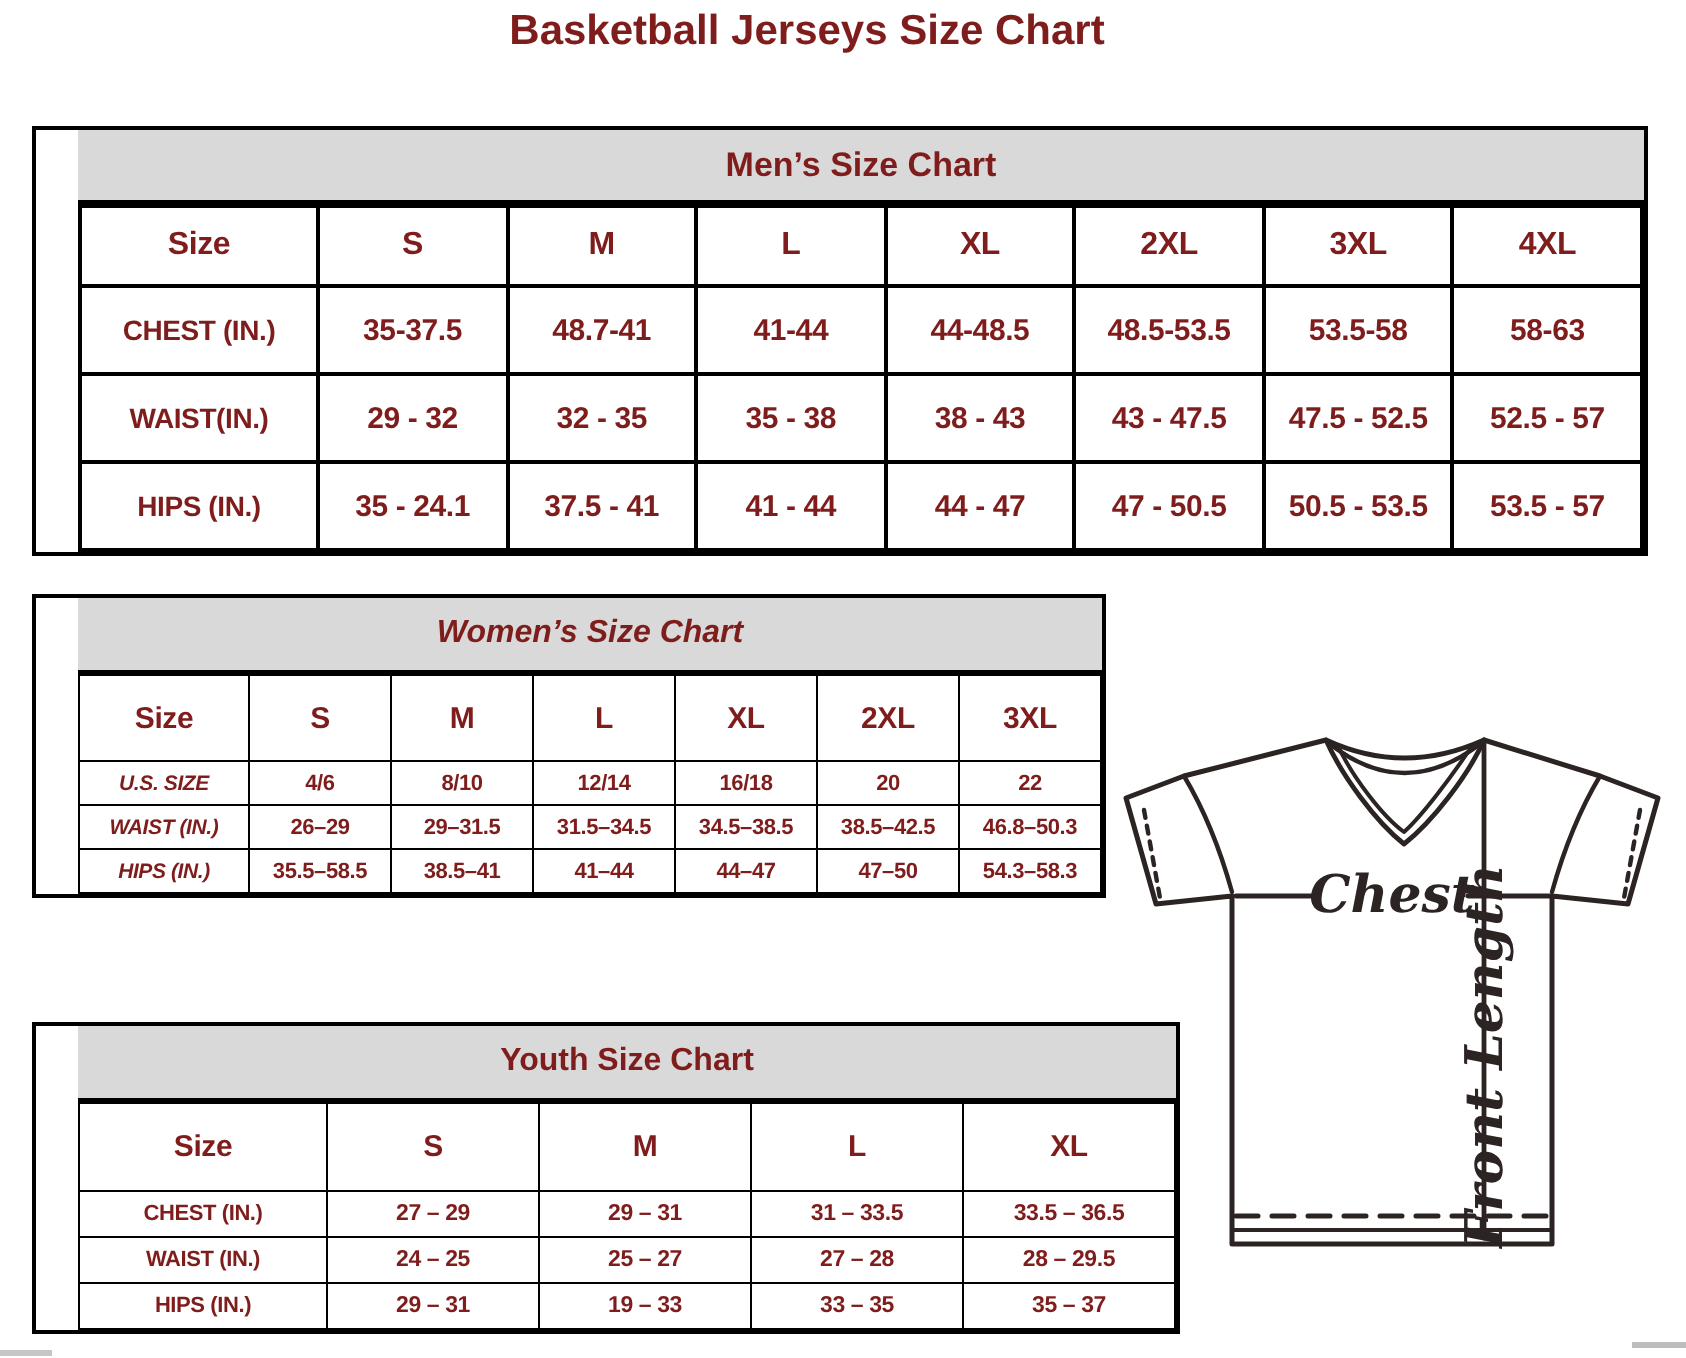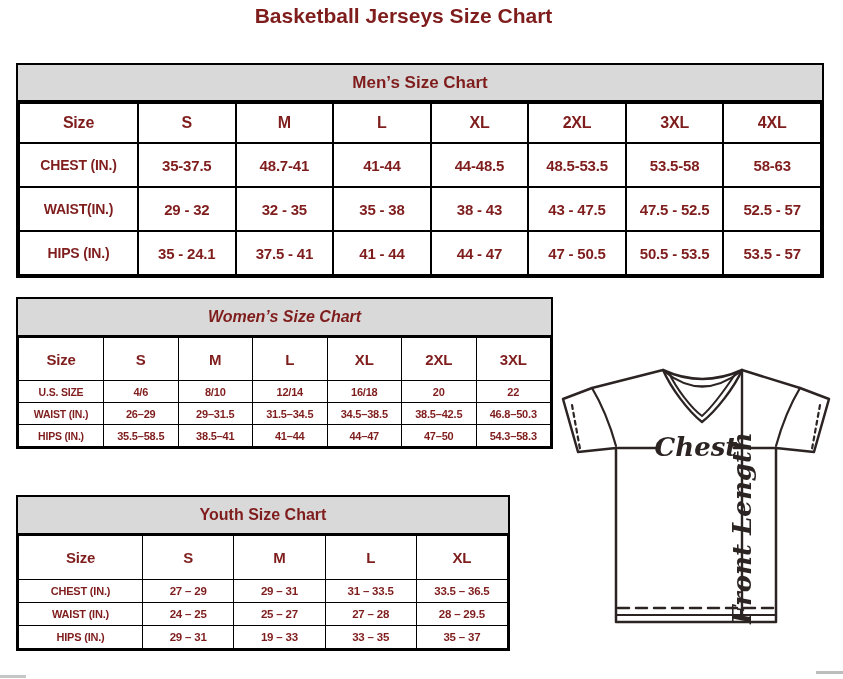--- a/index.html
+++ b/index.html
@@ -26,20 +26,21 @@
     font-size: 21px;
     font-weight: bold;
     letter-spacing: 0px;
   }
   
   .chart-box {
     position: absolute;
     border: 2px solid #000;
     background: #fff;
     box-sizing: border-box;
+    padding-left: 21px;
   }
   .chart-title {
     display: flex;
     align-items: center;
     justify-content: center;
     background: #d9d9d9;
     border-bottom: 2px solid #000;
     font-weight: bold;
     box-sizing: border-box;
   }
@@ -65,23 +66,23 @@
   .mens thead tr { height: 40px; font-size: 16px; }
   .mens tbody tr { height: 44px; font-size: 15px; }
   .mens .label-col { width: 117px; }
   .mens tbody th { font-size: 14px; }
   
   .womens { left: 16px; top: 297px; width: 537px; }
   .womens .chart-title { height: 38px; font-size: 16px; font-style: italic; }
   .womens thead tr { height: 43px; font-size: 15px; }
   .womens tbody tr { height: 22px; font-size: 11px; }
   .womens .label-col { width: 84px; }
-  .womens tbody th { font-size: 10.5px; }
-  
-  .youth { left: 16px; top: 495px; width: 494px; }
+  .womens tbody th { font-size: 10.5px; font-style: italic; }
+  
+  .youth { left: 16px; top: 511px; width: 574px; }
   .youth .chart-title { height: 38px; font-size: 16px; }
   .youth thead tr { height: 44px; font-size: 15px; }
   .youth tbody tr { height: 23px; font-size: 11.5px; }
   .youth .label-col { width: 123px; }
   .youth tbody th { font-size: 11px; }
   
   .jersey {
     position: absolute;
     left: 556px;
     top: 363px;

